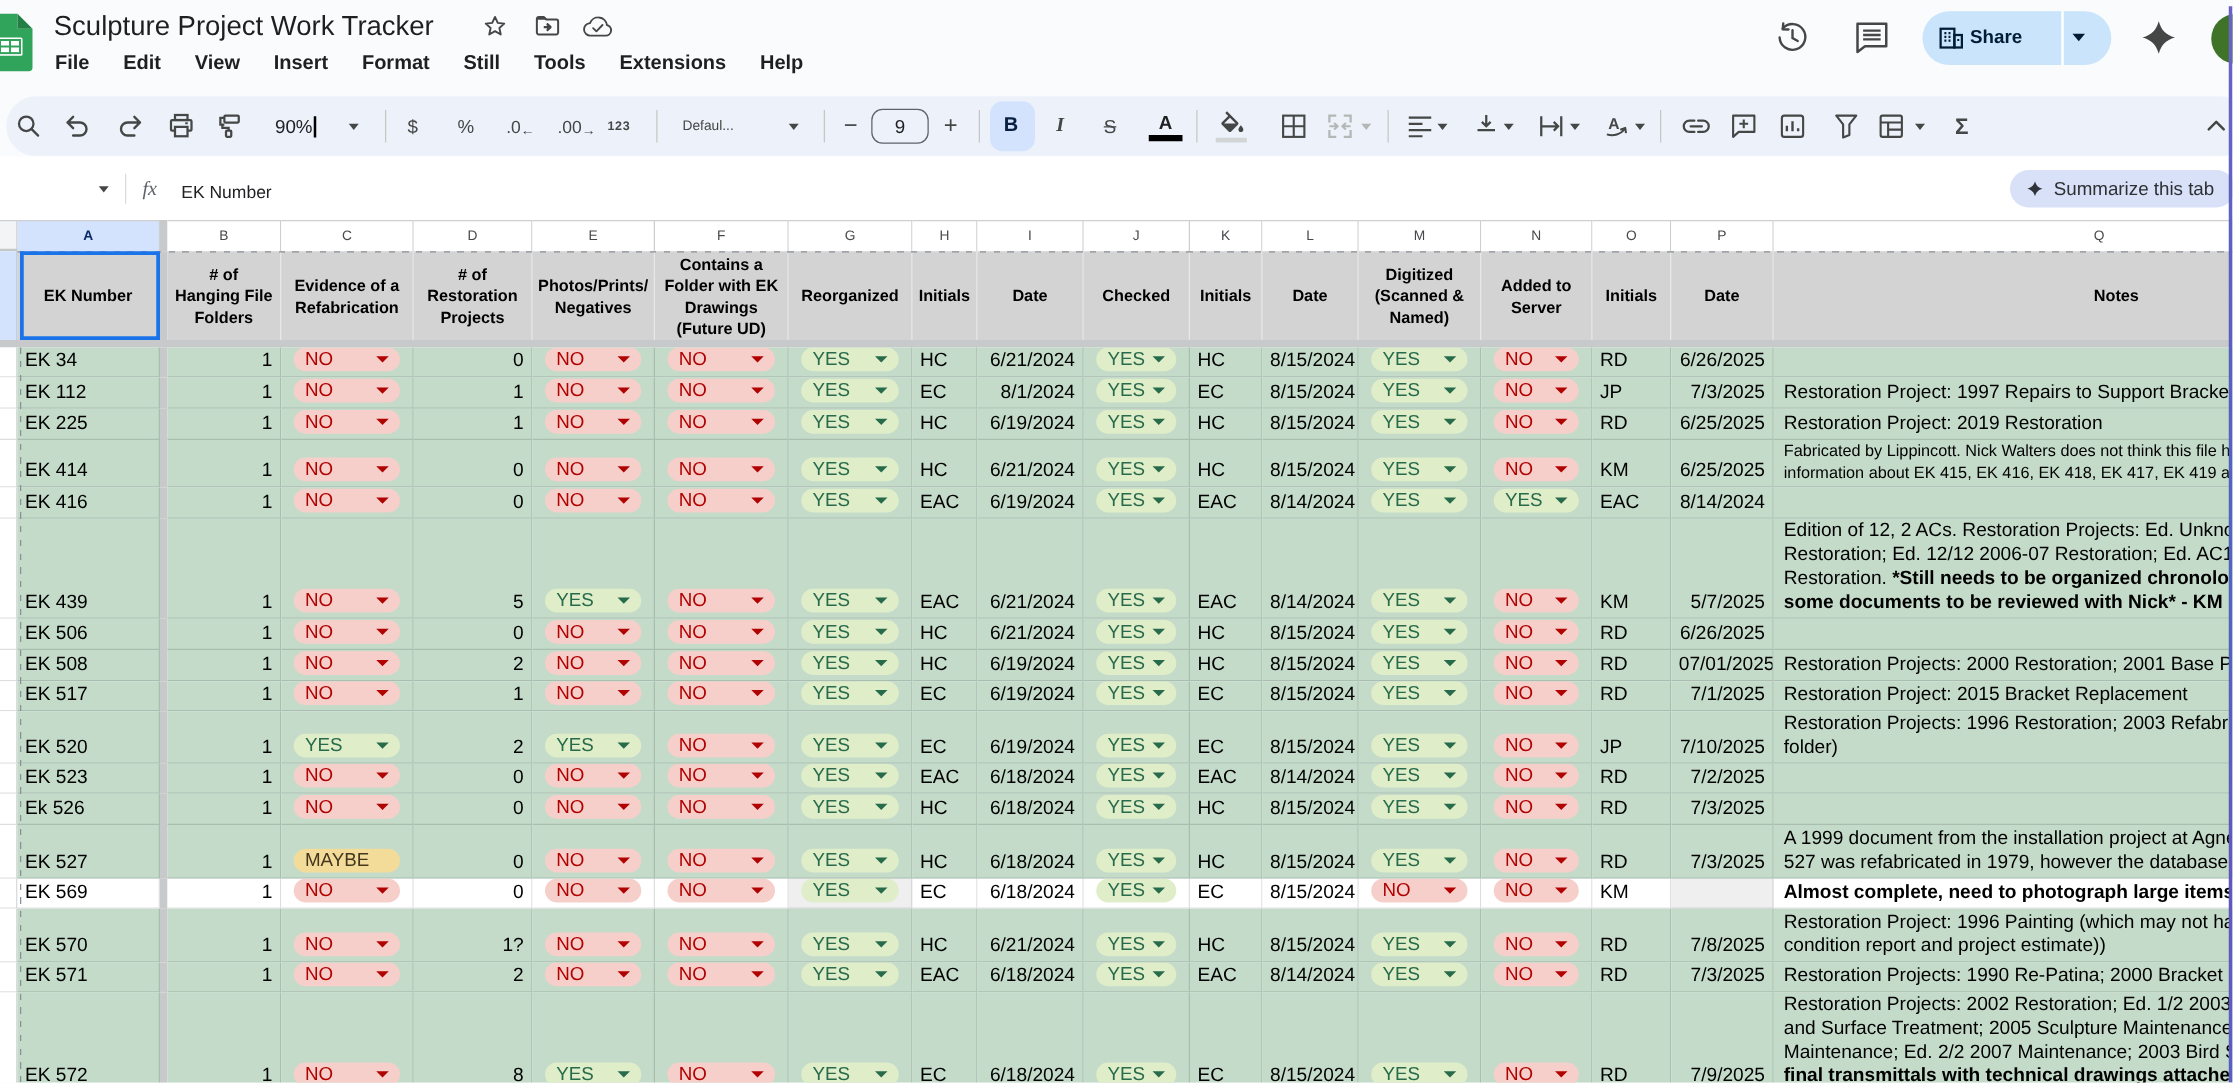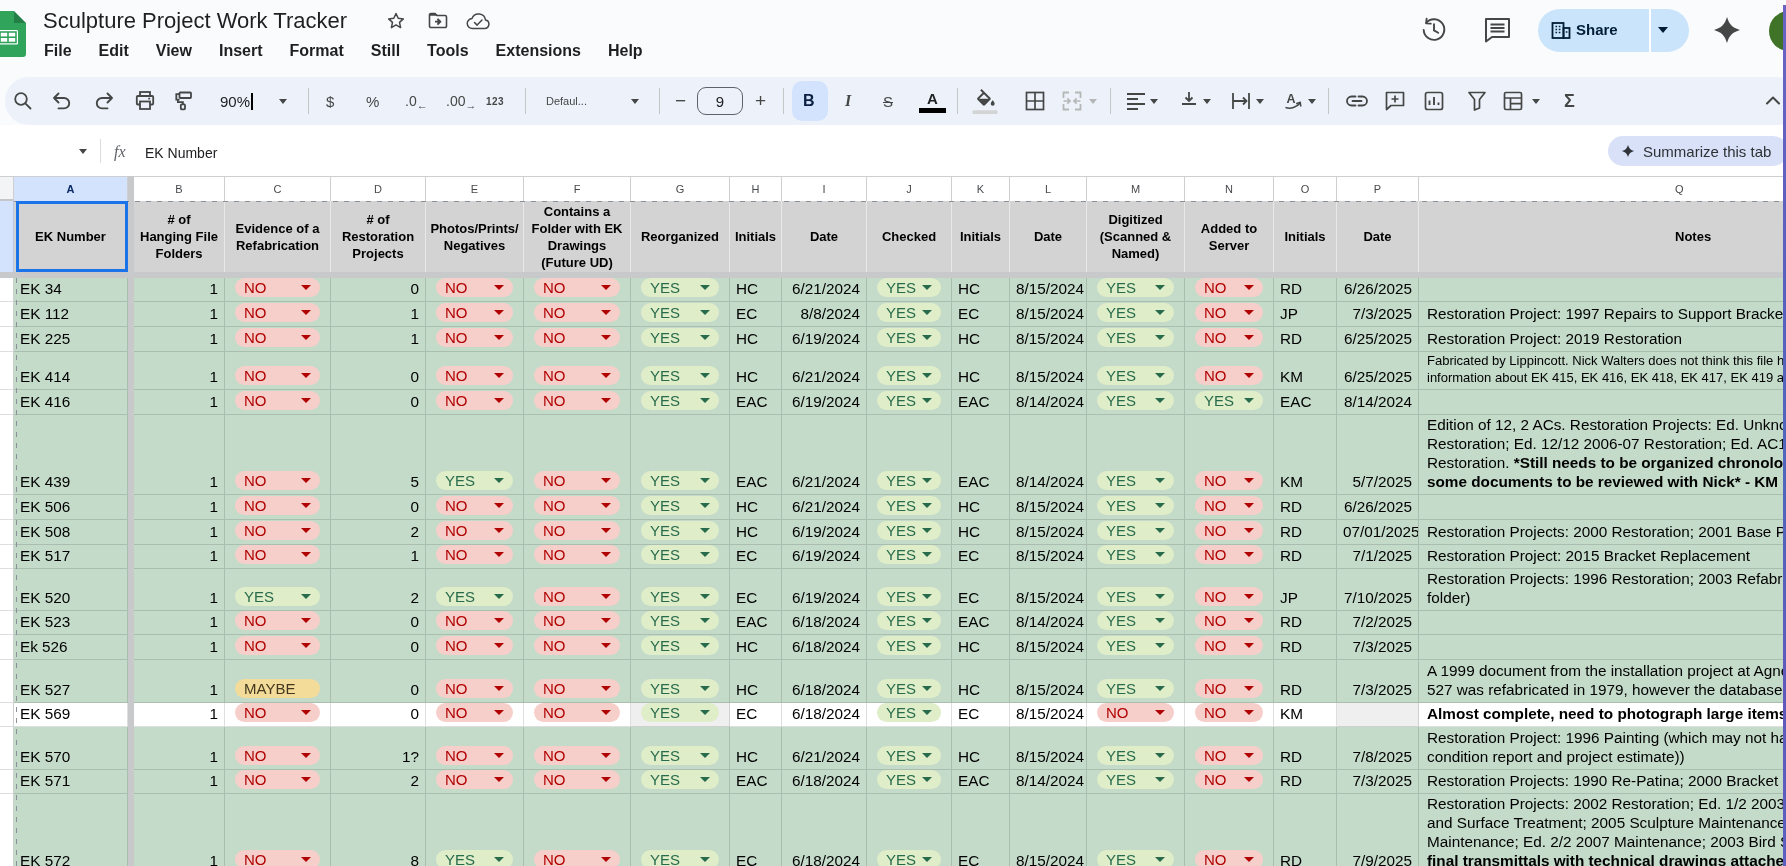--- a/index.html
+++ b/index.html
@@ -407,21 +407,21 @@
               <i class="tri"></i>
             </div>
           </td>
           <td class="g">
             <div class="pill yes">
               <span>YES</span>
               <i class="tri"></i>
             </div>
           </td>
           <td class="g">EC</td>
-          <td class="g num">8/8/2024</td>
+          <td class="g num">8/1/2024</td>
           <td class="g">
             <div class="pill yes">
               <span>YES</span>
               <i class="tri"></i>
             </div>
           </td>
           <td class="g">EC</td>
           <td class="g num">8/15/2024</td>
           <td class="g">
             <div class="pill yes">

